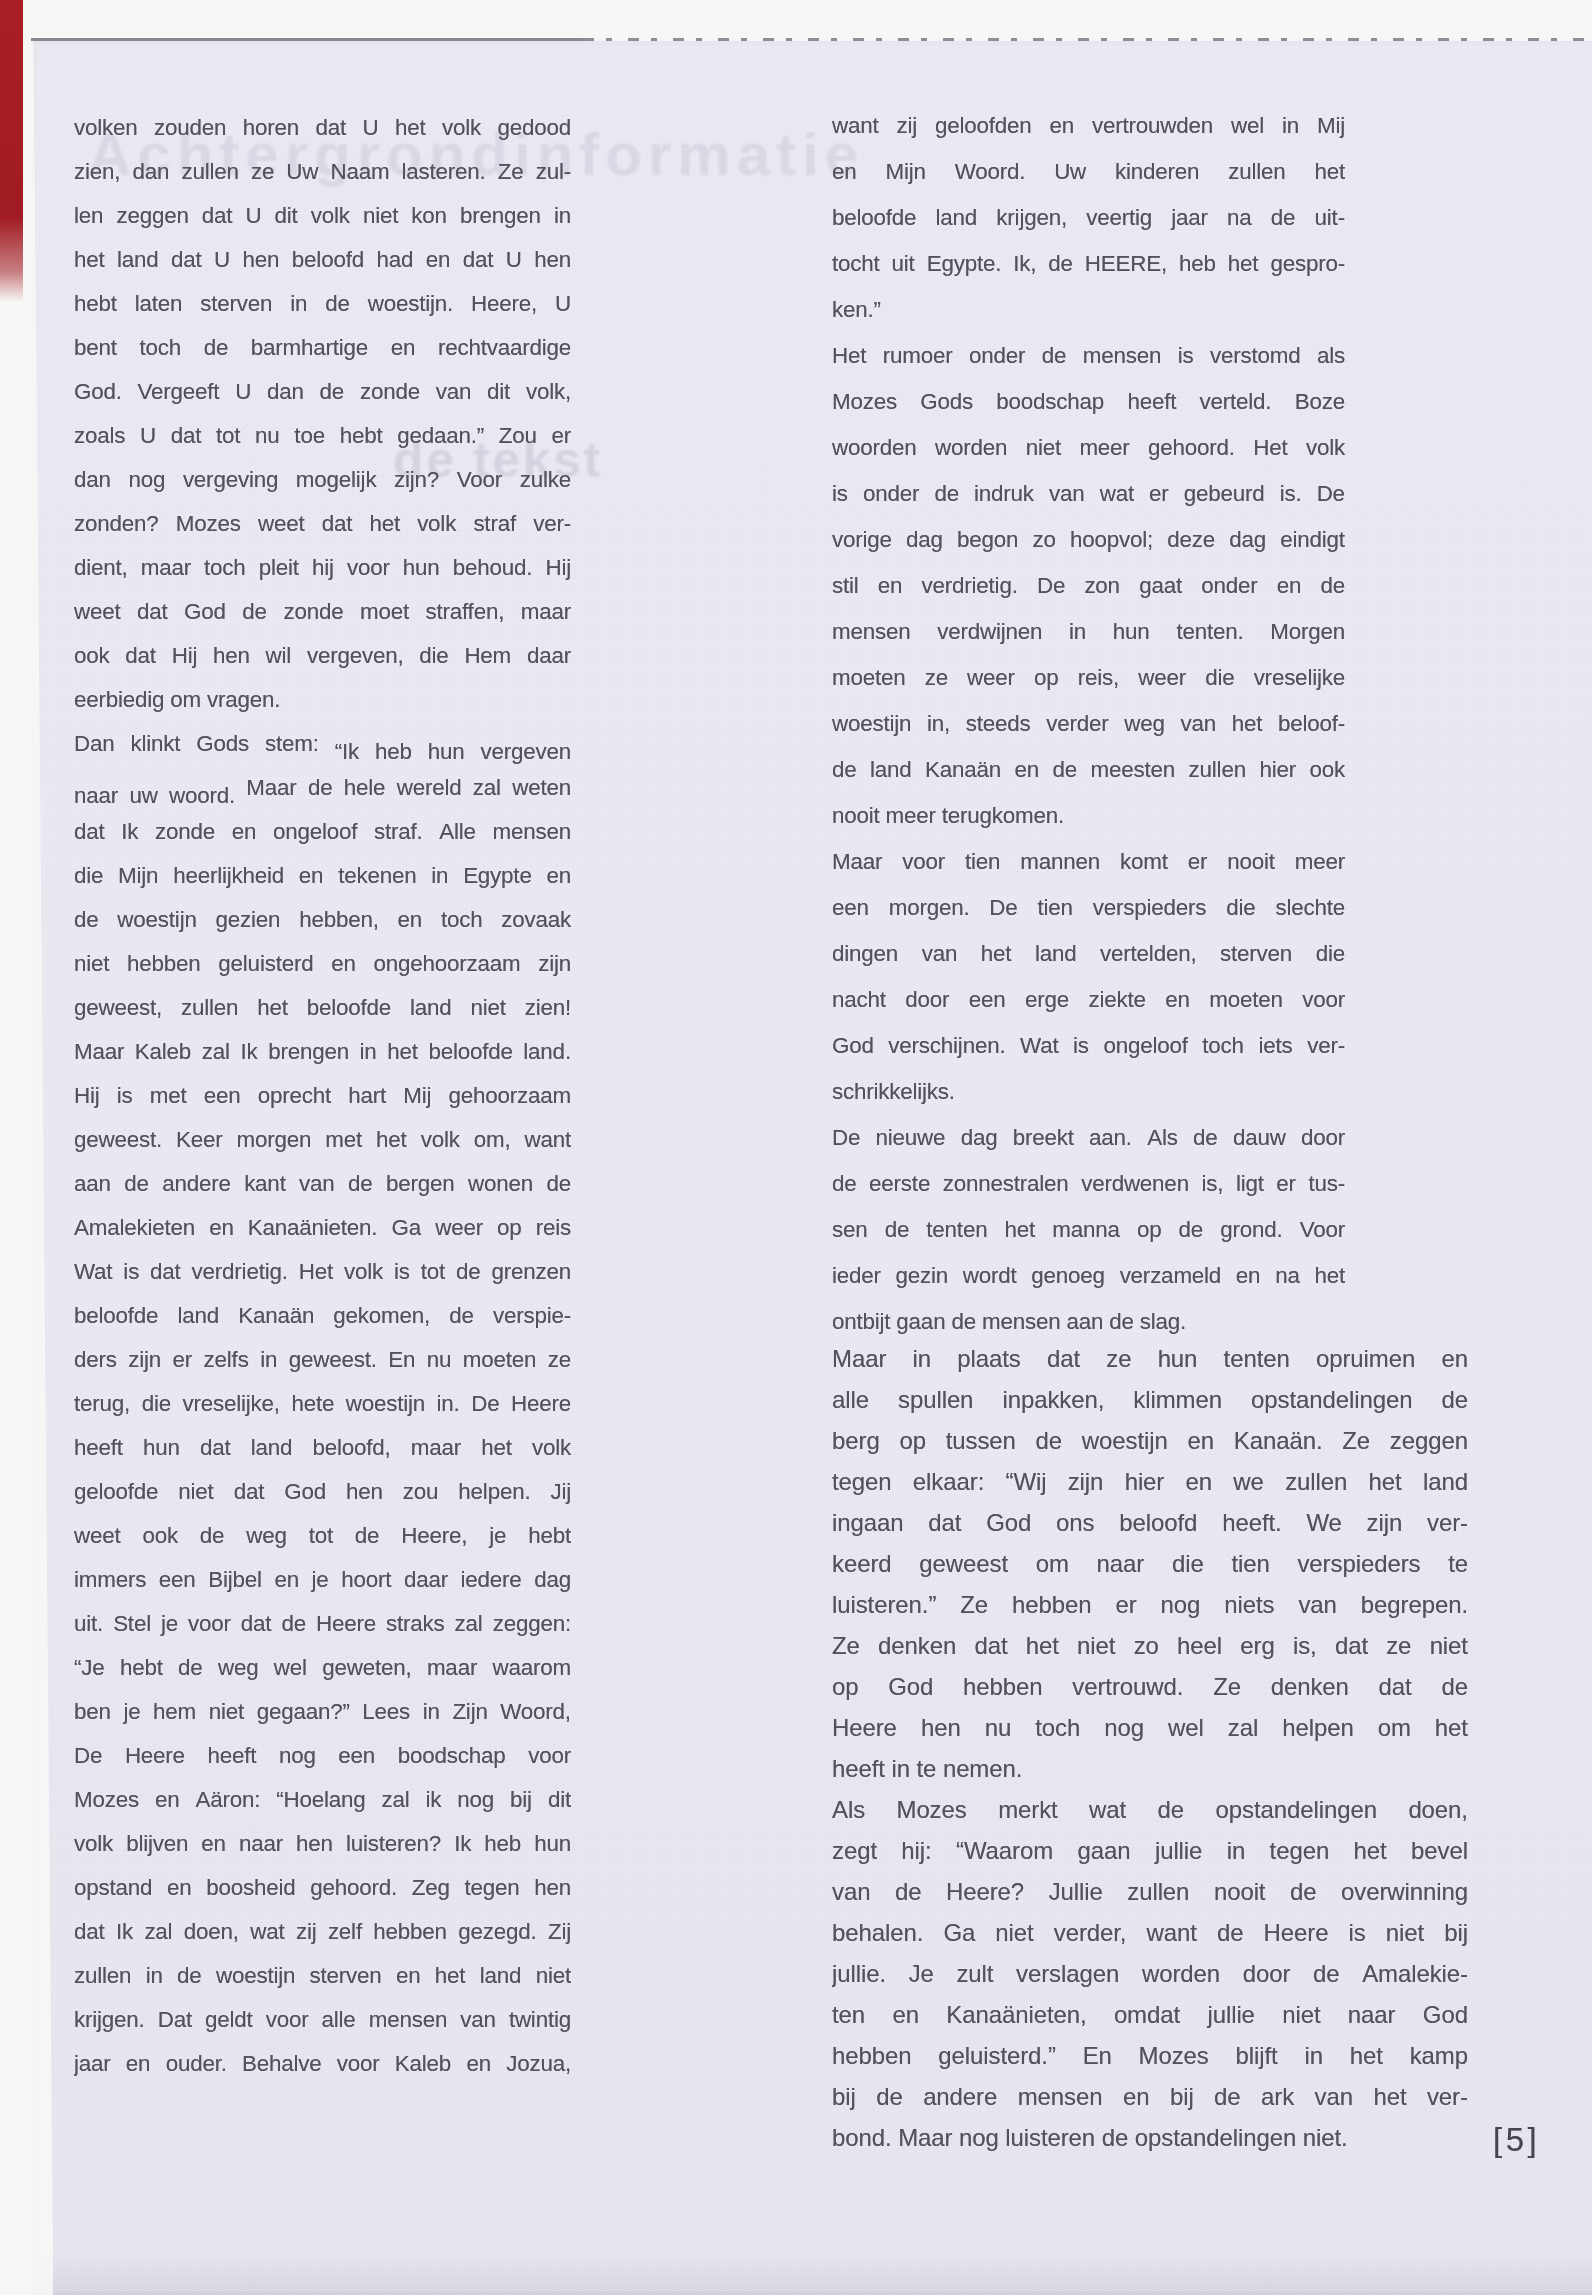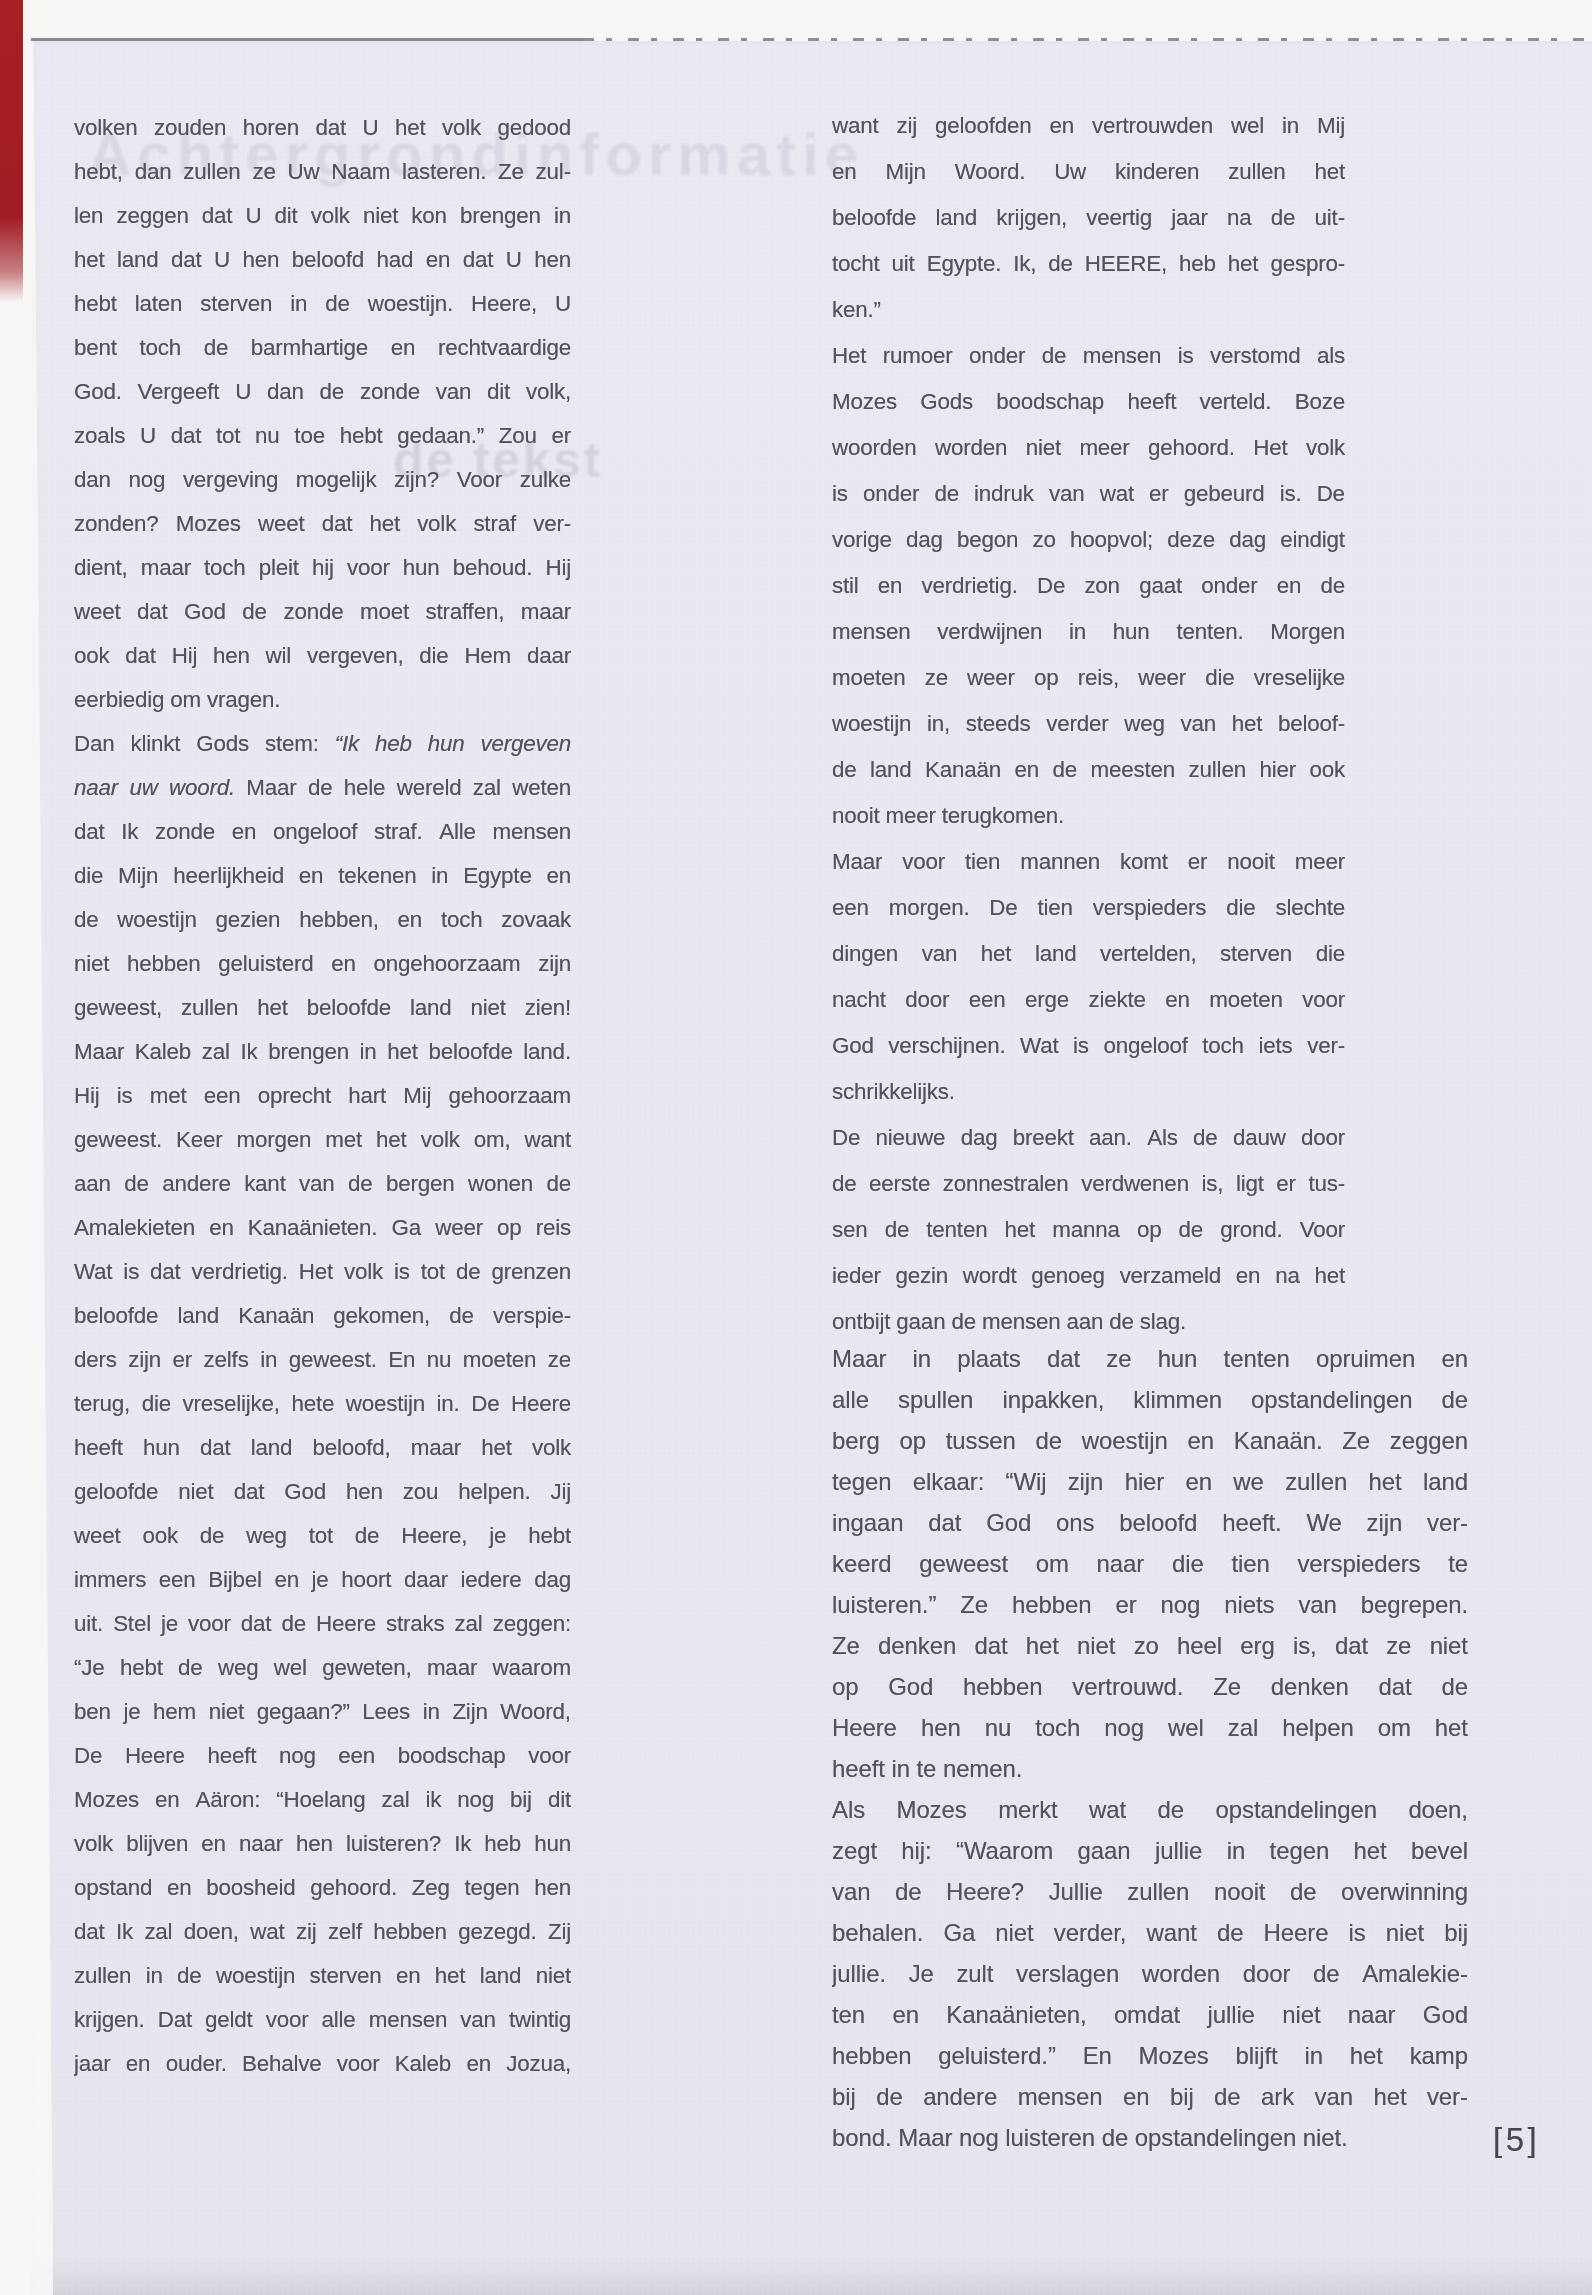--- a/index.html
+++ b/index.html
@@ -53,21 +53,21 @@
   .ghost-top{left:57px;top:79px;font-size:60px;letter-spacing:6px;opacity:.13;}
   .ghost-mid{left:362px;top:390px;font-size:50px;letter-spacing:2.6px;opacity:.17;}
   
   .col{position:absolute;color:#52525d;text-shadow:0 0 0.5px rgba(82,82,93,.55);}
   .col-left {left:74px; top:115px; width:497px; font-size:22.4px;   --lh:44px; letter-spacing:-0.2px;}
   .col-ra   {left:832px;top:113px; width:513px; font-size:22.4px;   --lh:46px; letter-spacing:-0.2px;}
   .col-rb   {left:832px;top:1345px;width:636px; font-size:24px; --lh:41px; letter-spacing:-0.1px;}
   .tline{height:var(--lh);overflow:hidden;}
   .just{display:flex;justify-content:space-between;}
   .just span{flex:0 0 auto;}
-  .it{font-style:italic;}
+  .it{margin-top:8px;}
   
   .pagenum{
     position:absolute;left:1493px;top:2121px;
     font-size:33px;color:#46464f;letter-spacing:3.5px;
     text-shadow:0 0 0.5px rgba(70,70,79,.5);
   }
 </style>
 </head>
 <body>
 
@@ -86,21 +86,21 @@
         <span>volken</span>
         <span>zouden</span>
         <span>horen</span>
         <span>dat</span>
         <span>U</span>
         <span>het</span>
         <span>volk</span>
         <span>gedood</span>
       </div>
       <div class="tline just">
-        <span>hebt,</span>
+        <span>zien,</span>
         <span>dan</span>
         <span>zullen</span>
         <span>ze</span>
         <span>Uw</span>
         <span>Naam</span>
         <span>lasteren.</span>
         <span>Ze</span>
         <span>zul-</span>
       </div>
       <div class="tline just">

